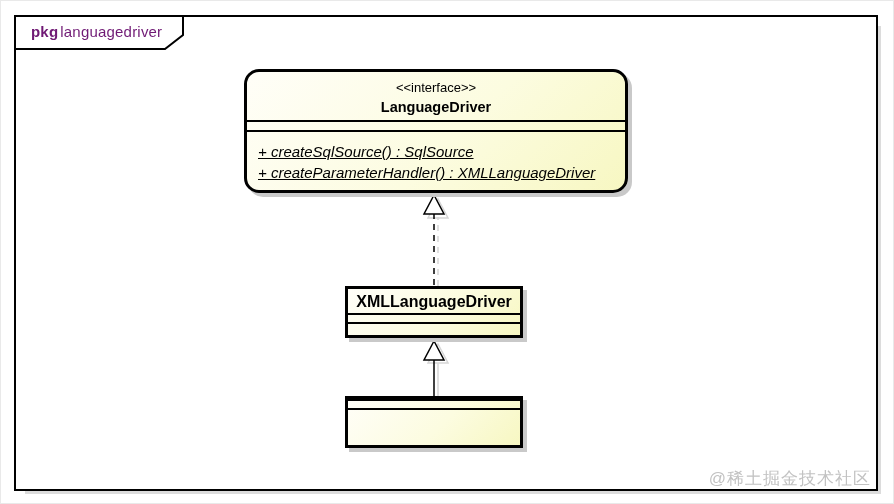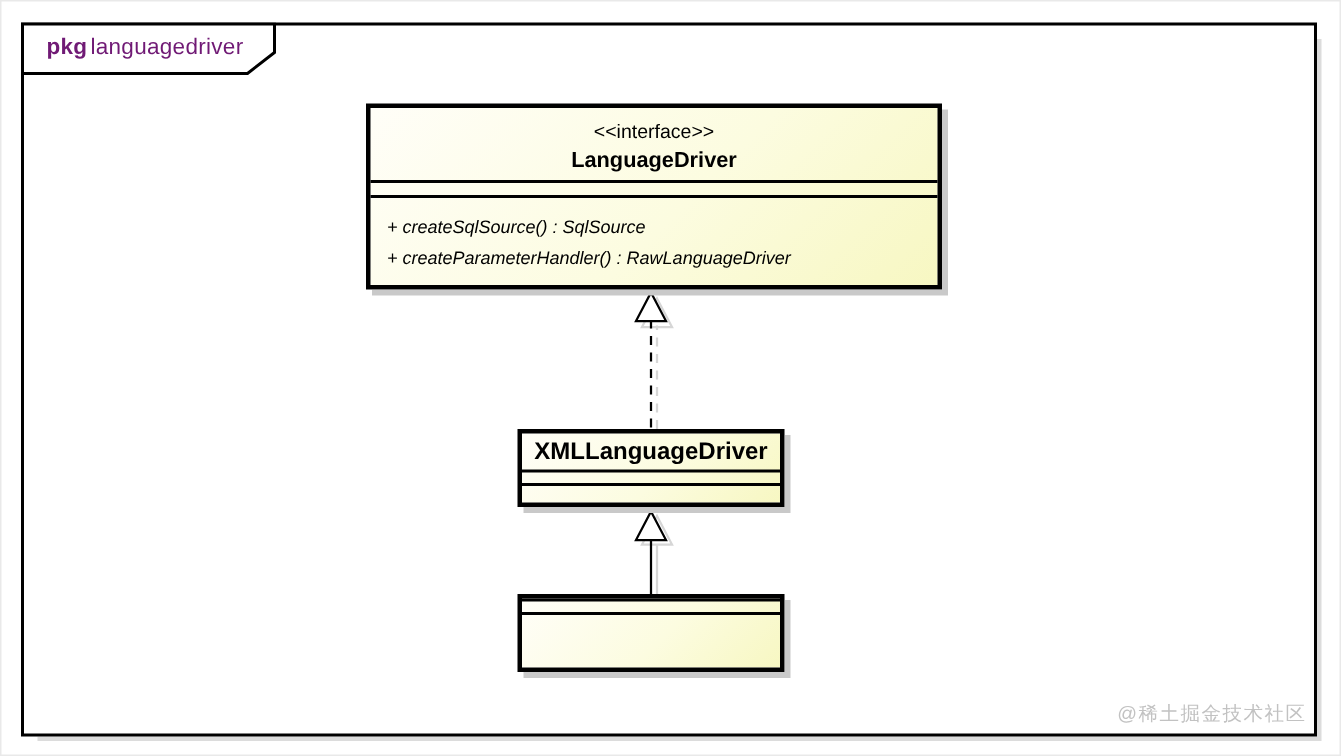--- a/index.html
+++ b/index.html
@@ -37,40 +37,41 @@
   }
   .pkg-tab-label .kw { font-weight: bold; margin-right: 2px; }
 
   
   .uml-box {
     position: absolute;
     border: 3px solid #000;
     background: linear-gradient(135deg, #fffef8 0%, #fcfce0 55%, #f7f7c2 100%);
     box-shadow: 4px 4px 0 #c9c9c9;
   }
-  .iface-box { left: 243px; top: 68px; width: 384px; height: 124px; }
+  .iface-box { left: 243px; top: 68px; width: 384px; height: 124px; border-radius: 15px; }
   .iface-title {
     height: 48px;
     display: flex; flex-direction: column;
     align-items: center; justify-content: center;
     padding-top: 4px;
   }
   .stereotype { font-size: 13px; color: #000; line-height: 19px; }
   .iface-name { font-size: 14.5px; font-weight: bold; color: #000; line-height: 21px; }
   .fields-compartment { height: 10px; border-top: 2px solid #000; }
   .methods-compartment {
     border-top: 2px solid #000;
     padding: 9px 11px 0 11px;
   }
   .method-line {
-    font-size: 12px;
+    font-size: 15px;
     font-style: italic;
     color: #000;
     line-height: 21px;
     white-space: nowrap;
+    text-decoration: underline;
   }
 
   .class-box { width: 178px; height: 52px; }
   .class-box.xml { left: 344px; top: 285px; }
   .class-box.raw { left: 344px; top: 395px; }
   .class-title {
     height: 24px;
     display: flex; align-items: center; justify-content: center;
     font-size: 16px; font-weight: bold; color: #000;
     padding-top: 2px;
@@ -83,21 +84,21 @@
     position: absolute;
     left: 0; top: 0;
     width: 894px; height: 504px;
     pointer-events: none;
   }
 
   
   .watermark {
     position: absolute;
     right: 22px; top: 466px;
-    font-size: 13px;
+    font-size: 17px;
     color: #c2c2c2;
     letter-spacing: 1px;
   }
 </style>
 </head>
 <body>
 
 <div class="canvas">
 
   <div class="pkg-frame"></div>
@@ -124,21 +125,21 @@
   </svg>
 
   <div class="uml-box iface-box">
     <div class="iface-title">
       <div class="stereotype">&lt;&lt;interface&gt;&gt;</div>
       <div class="iface-name">LanguageDriver</div>
     </div>
     <div class="fields-compartment"></div>
     <div class="methods-compartment">
       <div class="method-line">+ createSqlSource() : SqlSource</div>
-      <div class="method-line">+ createParameterHandler() : RawLanguageDriver</div>
+      <div class="method-line">+ createParameterHandler() : XMLLanguageDriver</div>
     </div>
   </div>
 
   <div class="uml-box class-box xml">
     <div class="class-title">XMLLanguageDriver</div>
     <div class="class-f1"></div>
     <div class="class-f2"></div>
   </div>
 
   <div class="uml-box class-box raw">

